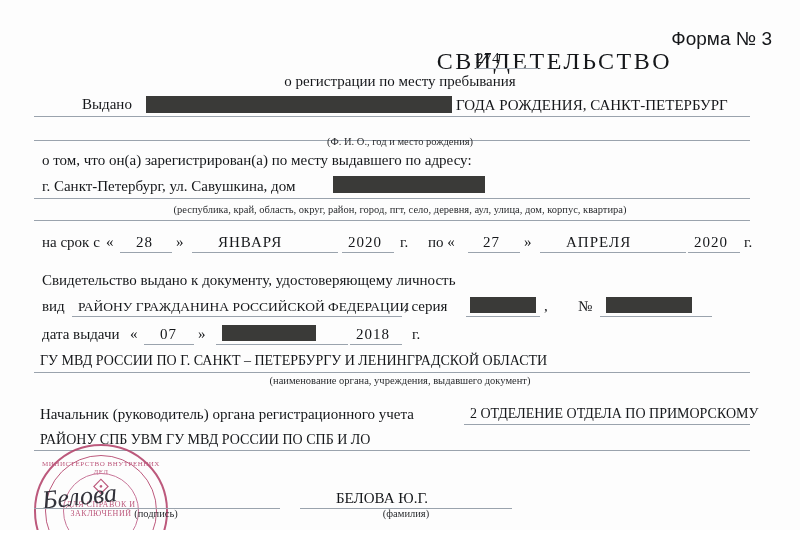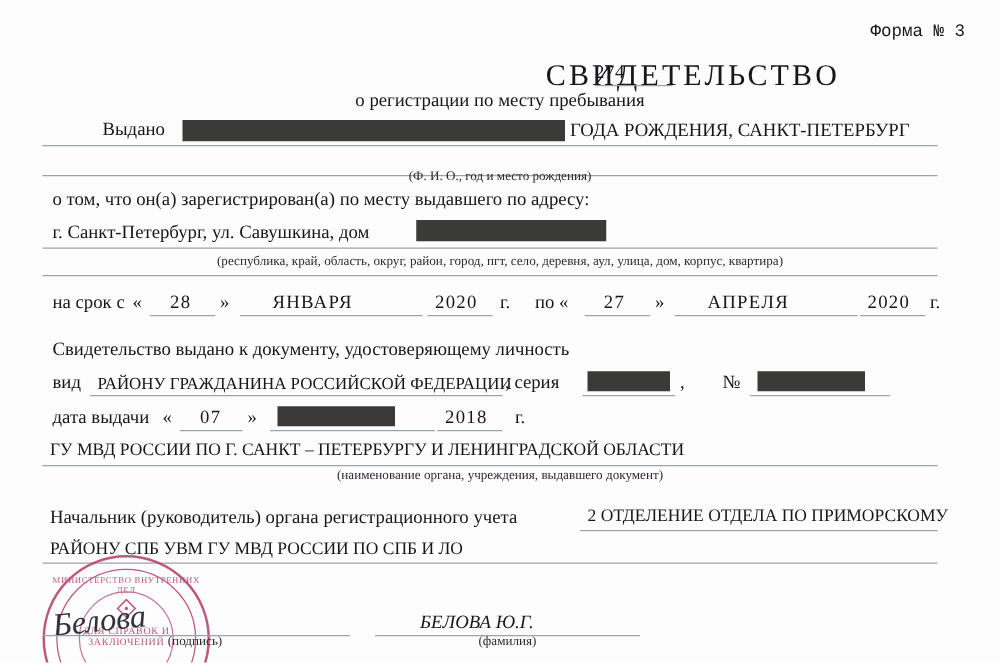--- a/index.html
+++ b/index.html
@@ -17,24 +17,24 @@
   }
   .page {
     position: relative;
     width: 800px;
     height: 536px;
     background: #fdfdfd;
   }
   .abs { position: absolute; }
 
   .form-no {
-    top: 18px;
+    top: 28px;
     right: 28px;
-    font-size: 14px;
-    font-family: Liberation Mono, monospace;
+    font-size: 19px;
+    font-family: Liberation Sans, sans-serif;
   }
 
   .title {
     top: 48px;
     left: 0;
     width: 672px;
     text-align: right;
     font-size: 24px;
     letter-spacing: 2.5px;
     font-family: "Liberation Serif", serif;
@@ -237,18 +237,18 @@
     <div class="stamp-emblem">⟐</div>
     <div class="stamp-inner-text">ДЛЯ СПРАВОК
 И ЗАКЛЮЧЕНИЙ</div>
 
   </div>
 
   <div class="abs signature">Белова</div>
   <div class="abs rule" style="top:508px; left:34px; width:246px;"></div>
   <div class="abs small-caption" style="top:508px; left:96px; width:120px;">(подпись)</div>
 
-  <div class="abs lbl" style="top:490px; left:336px;font-style:italic;">БЕЛОВА Ю.Г.</div>
+  <div class="abs lbl" style="top:490px; left:336px;">БЕЛОВА Ю.Г.</div>
   <div class="abs rule" style="top:508px; left:300px; width:212px;"></div>
   <div class="abs small-caption" style="top:508px; left:346px; width:120px;">(фамилия)</div>
 
   <div class="abs bottom-fade"></div>
 </div>
 
 </body></html>

